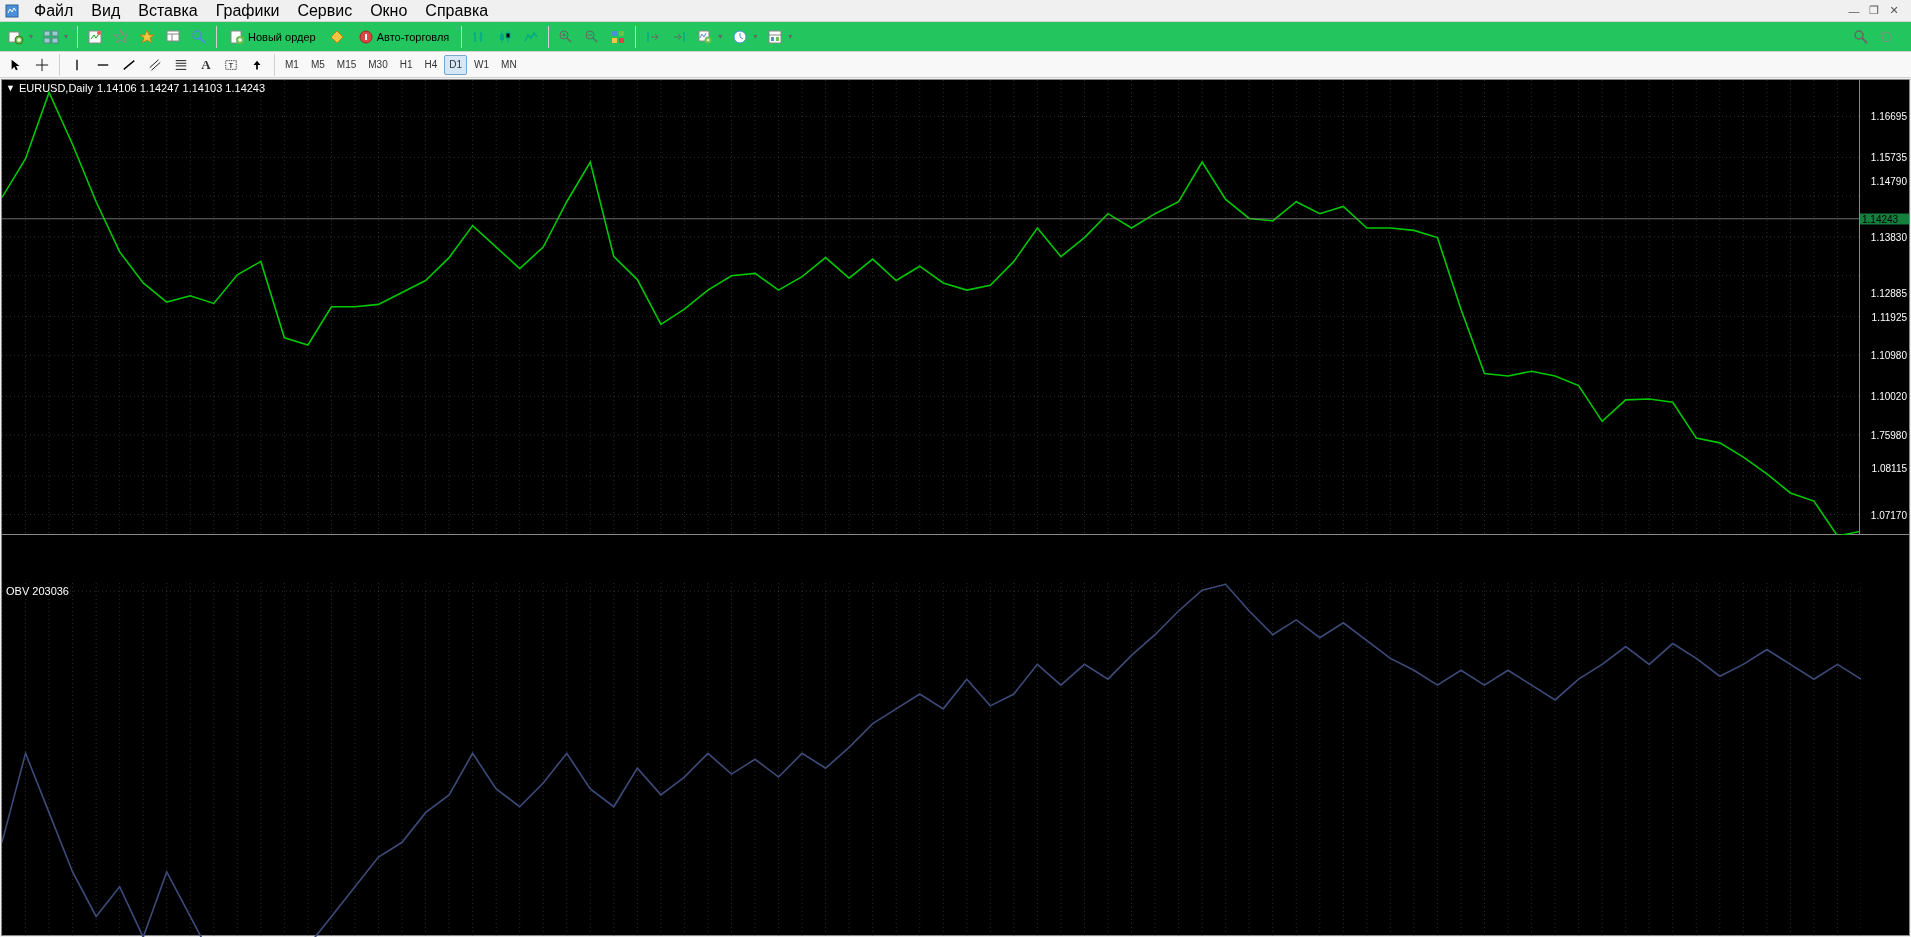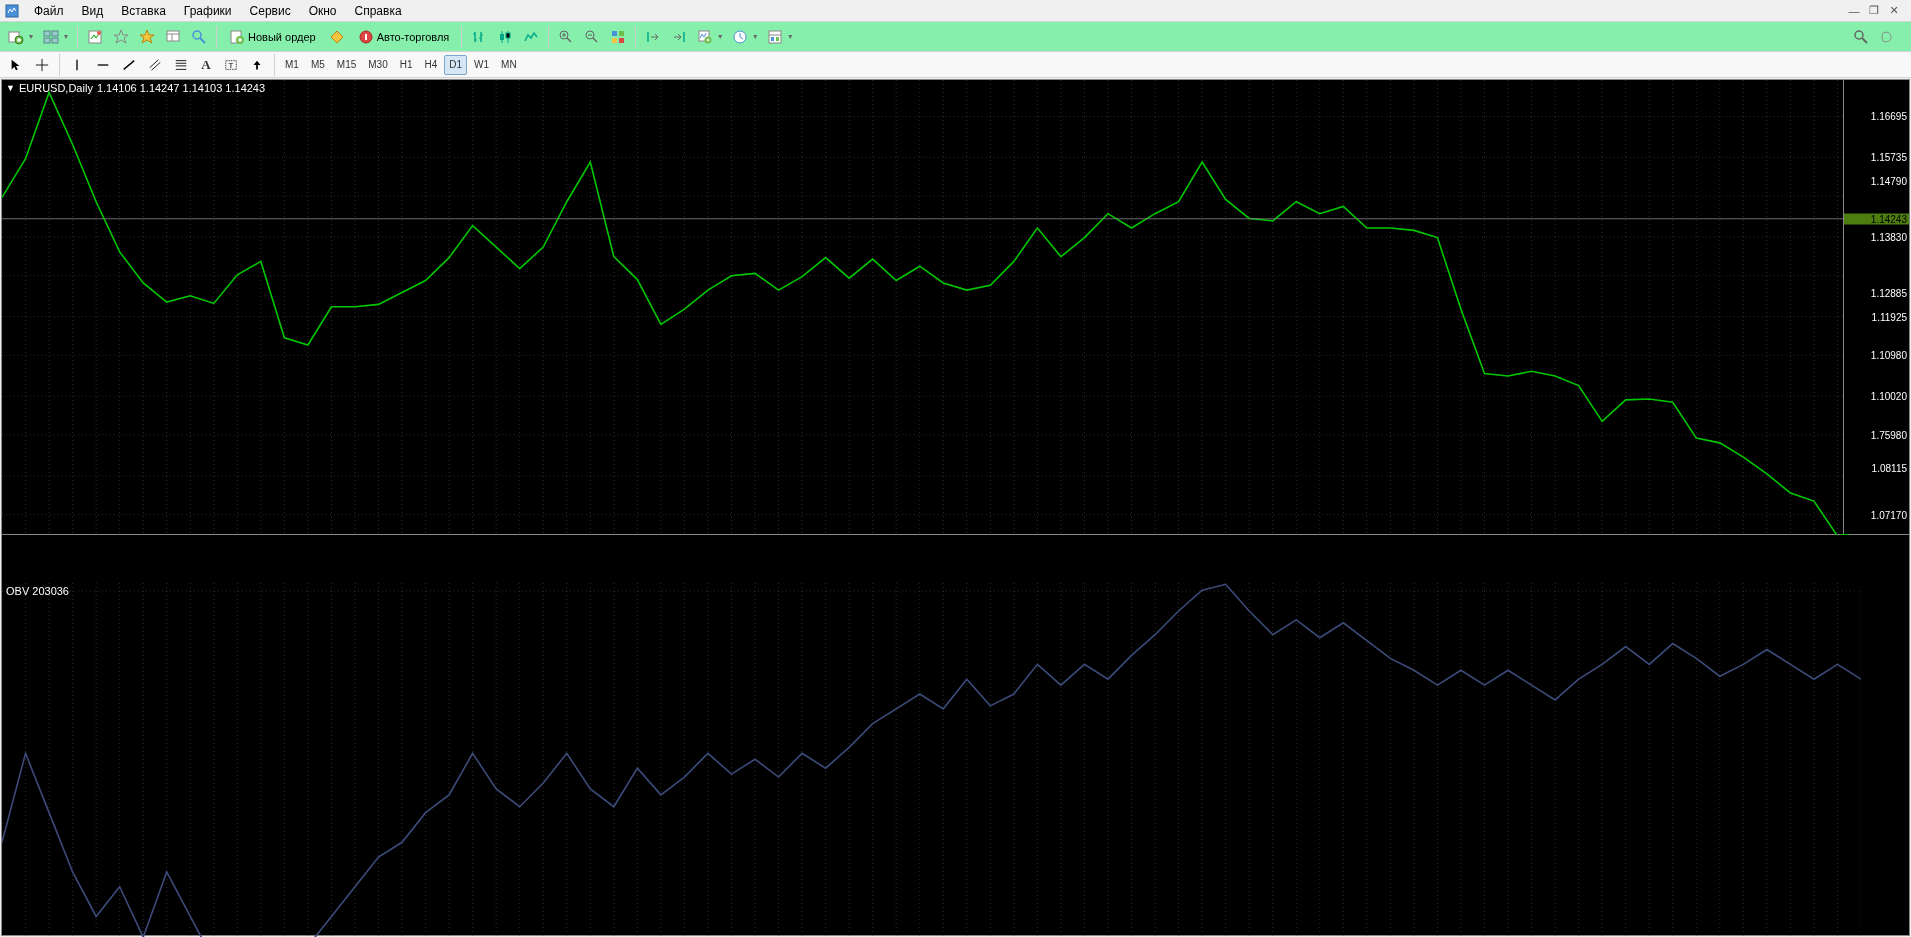--- a/index.html
+++ b/index.html
@@ -20,29 +20,29 @@
   display: flex;
   align-items: center;
   padding: 0 4px;
   justify-content: space-between;
 }
 .menubar-left { display: flex; align-items: center; gap: 2px; }
 .app-icon { width: 16px; height: 16px; margin-right: 4px; display: flex; align-items: center; justify-content: center; }
 .menu-item {
   padding: 2px 8px;
   cursor: default;
-  font-size: 12px;
+  font-size: 16px;
   color: #000;
 }
 .window-controls { display: flex; gap: 6px; align-items: center; padding-right: 6px; }
 .window-controls span { width: 14px; height: 14px; display: flex; align-items: center; justify-content: center; font-size: 11px; color: #555; cursor: default; }
 
 .toolbar {
   height: 30px;
-  background: #86efac;
+  background: #22c55e;
   border-bottom: 1px solid #d4d4d4;
   display: flex;
   align-items: center;
   padding: 0 4px;
   gap: 2px;
   justify-content: space-between;
 }
 .toolbar-left { display: flex; align-items: center; gap: 2px; }
 .toolbar-right { display: flex; align-items: center; gap: 2px; padding-right: 8px; }
 .tool-btn {
@@ -116,39 +116,38 @@
   display: flex;
   gap: 4px;
   align-items: center;
 }
 .chart-label .tri { font-size: 9px; }
 .y-axis {
   position: absolute;
   right: 0;
   top: 0;
   bottom: 0;
-  width: 66px;
+  width: 50px;
   border-left: 1px solid #888;
   background: #000;
 }
 .y-tick {
   position: absolute;
   right: 2px;
   color: #fff;
   font-size: 10px;
   transform: translateY(-50%);
   white-space: nowrap;
 }
 .y-tick.current {
-  background: #4d7c0f;
+  background: #15803d;
   color: #000;
   padding: 0 2px;
   right: 0;
   left: 0;
-  text-align: right;
 }
 svg.plot { position: absolute; left: 0; top: 0; }
 
 .icon-svg { width: 16px; height: 16px; }
 </style>
 </head>
 <body>
 
 <div class="menubar">
   <div class="menubar-left">

